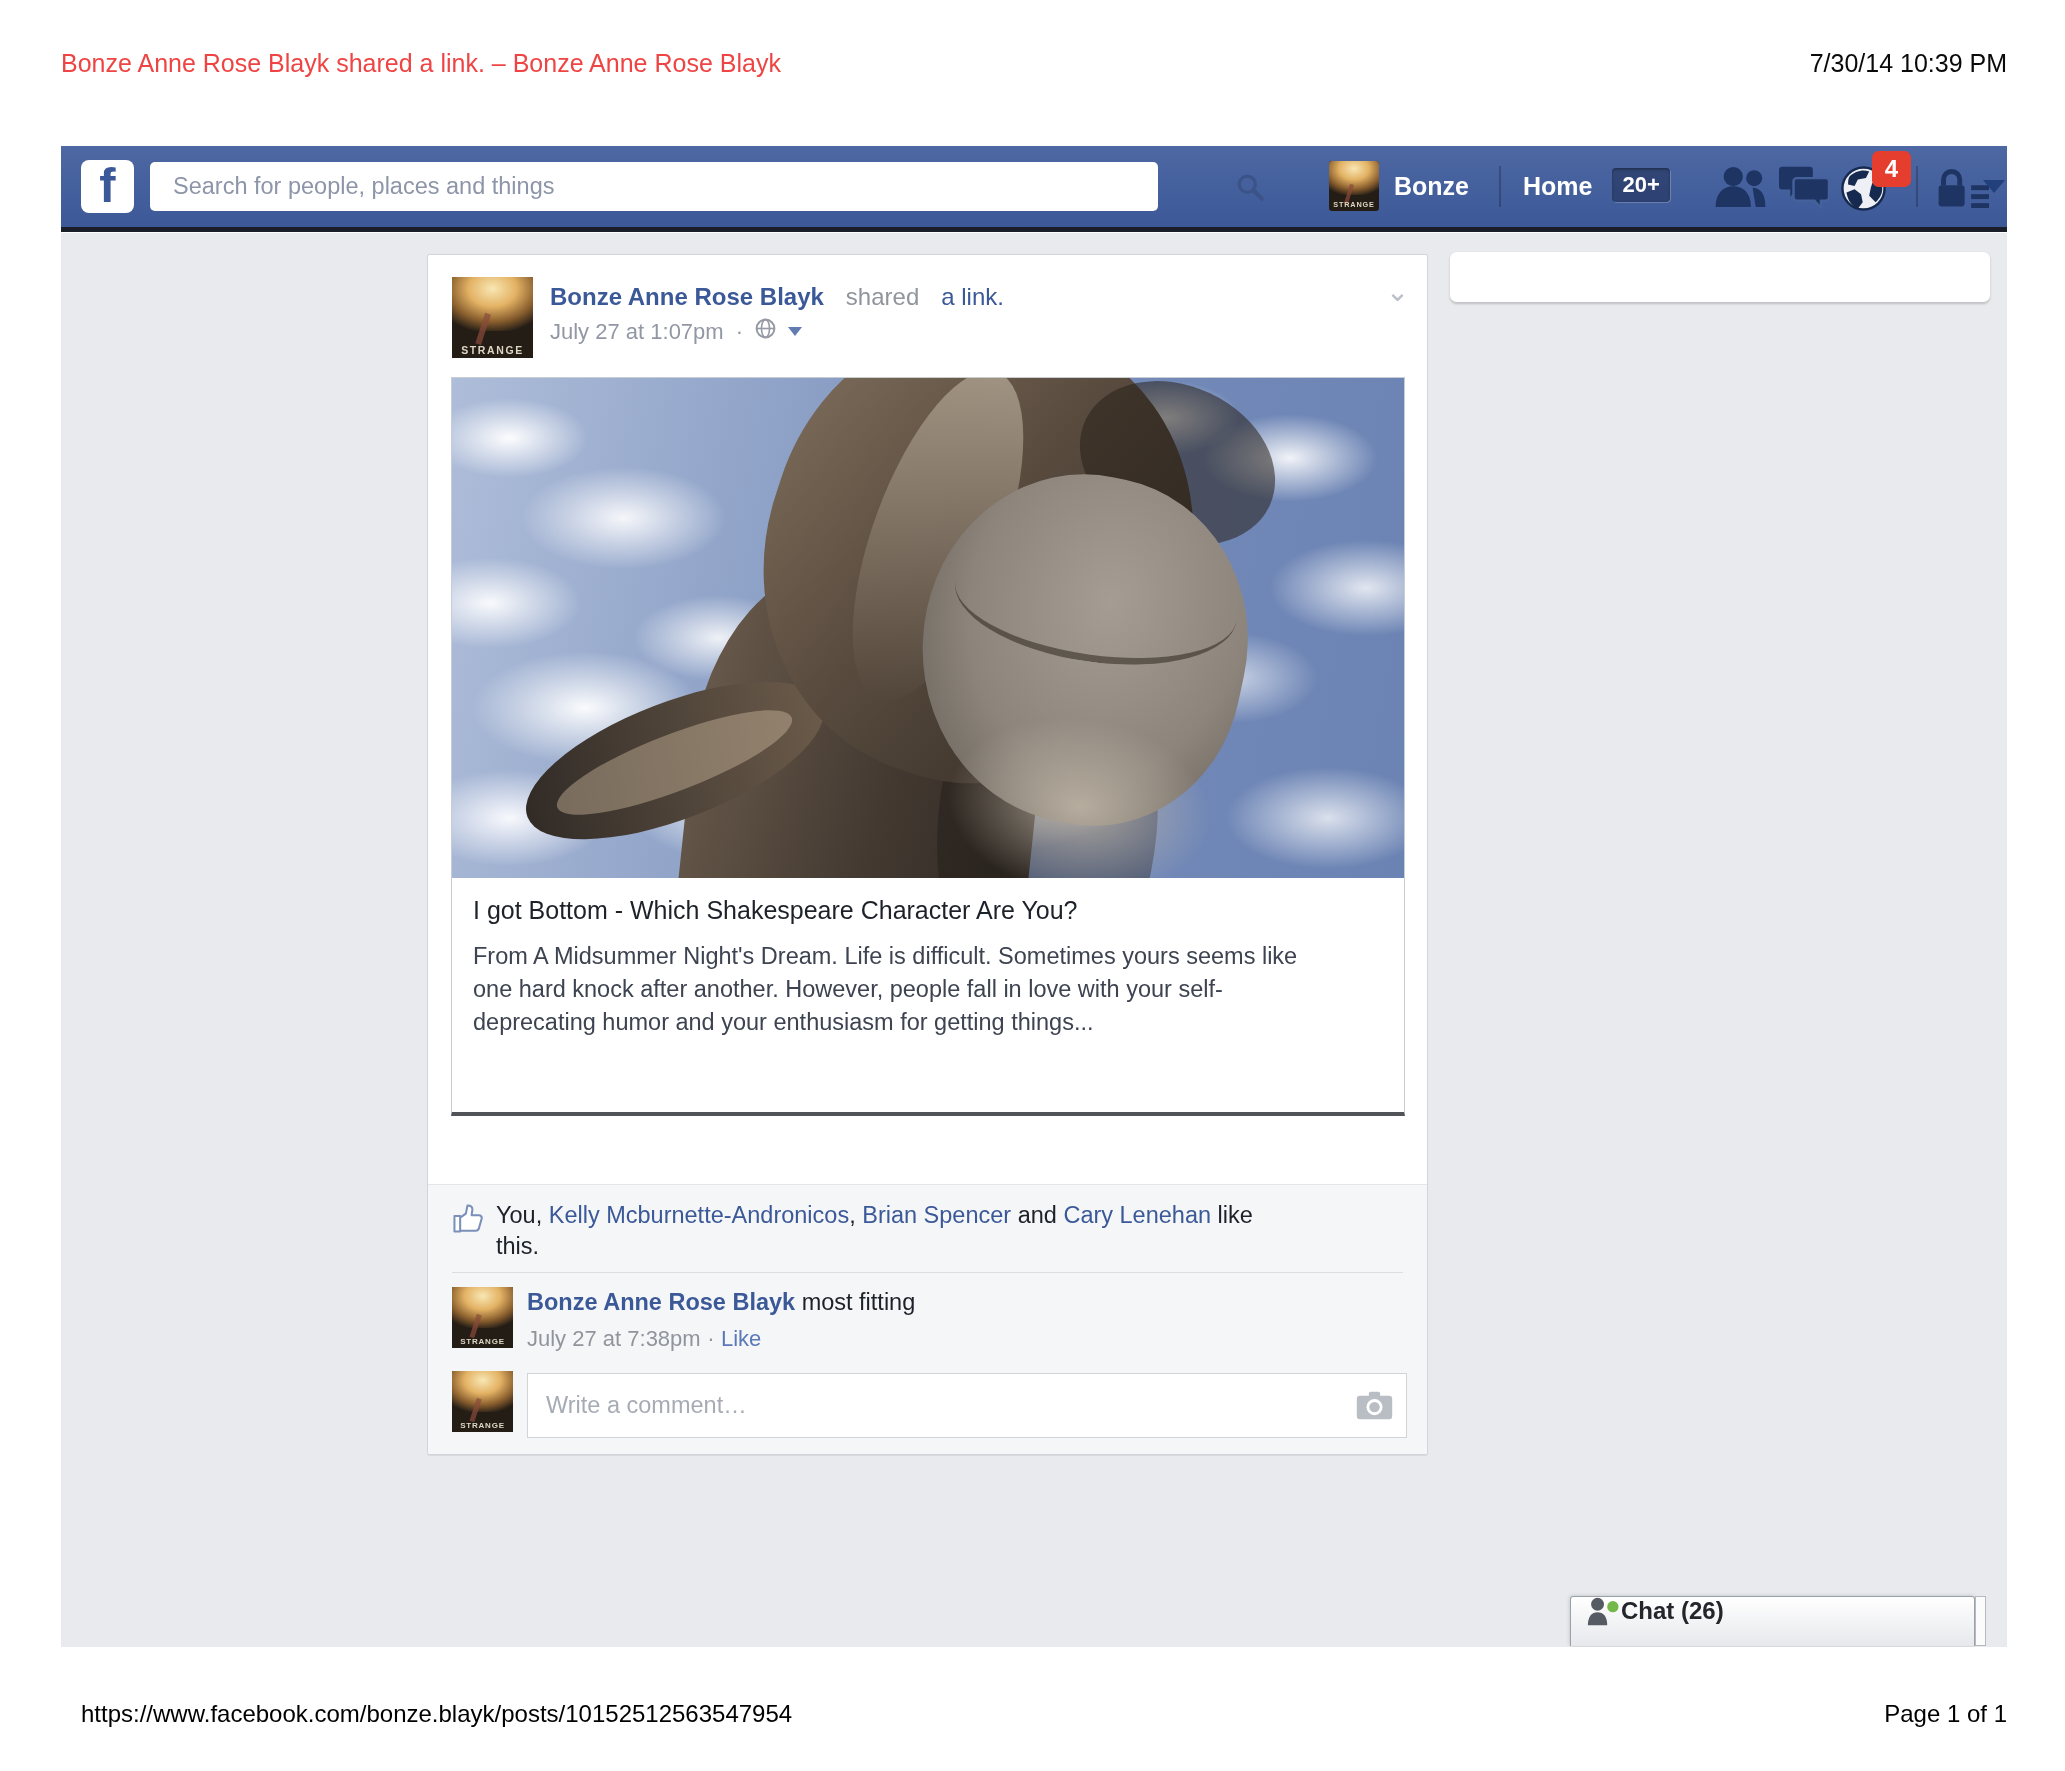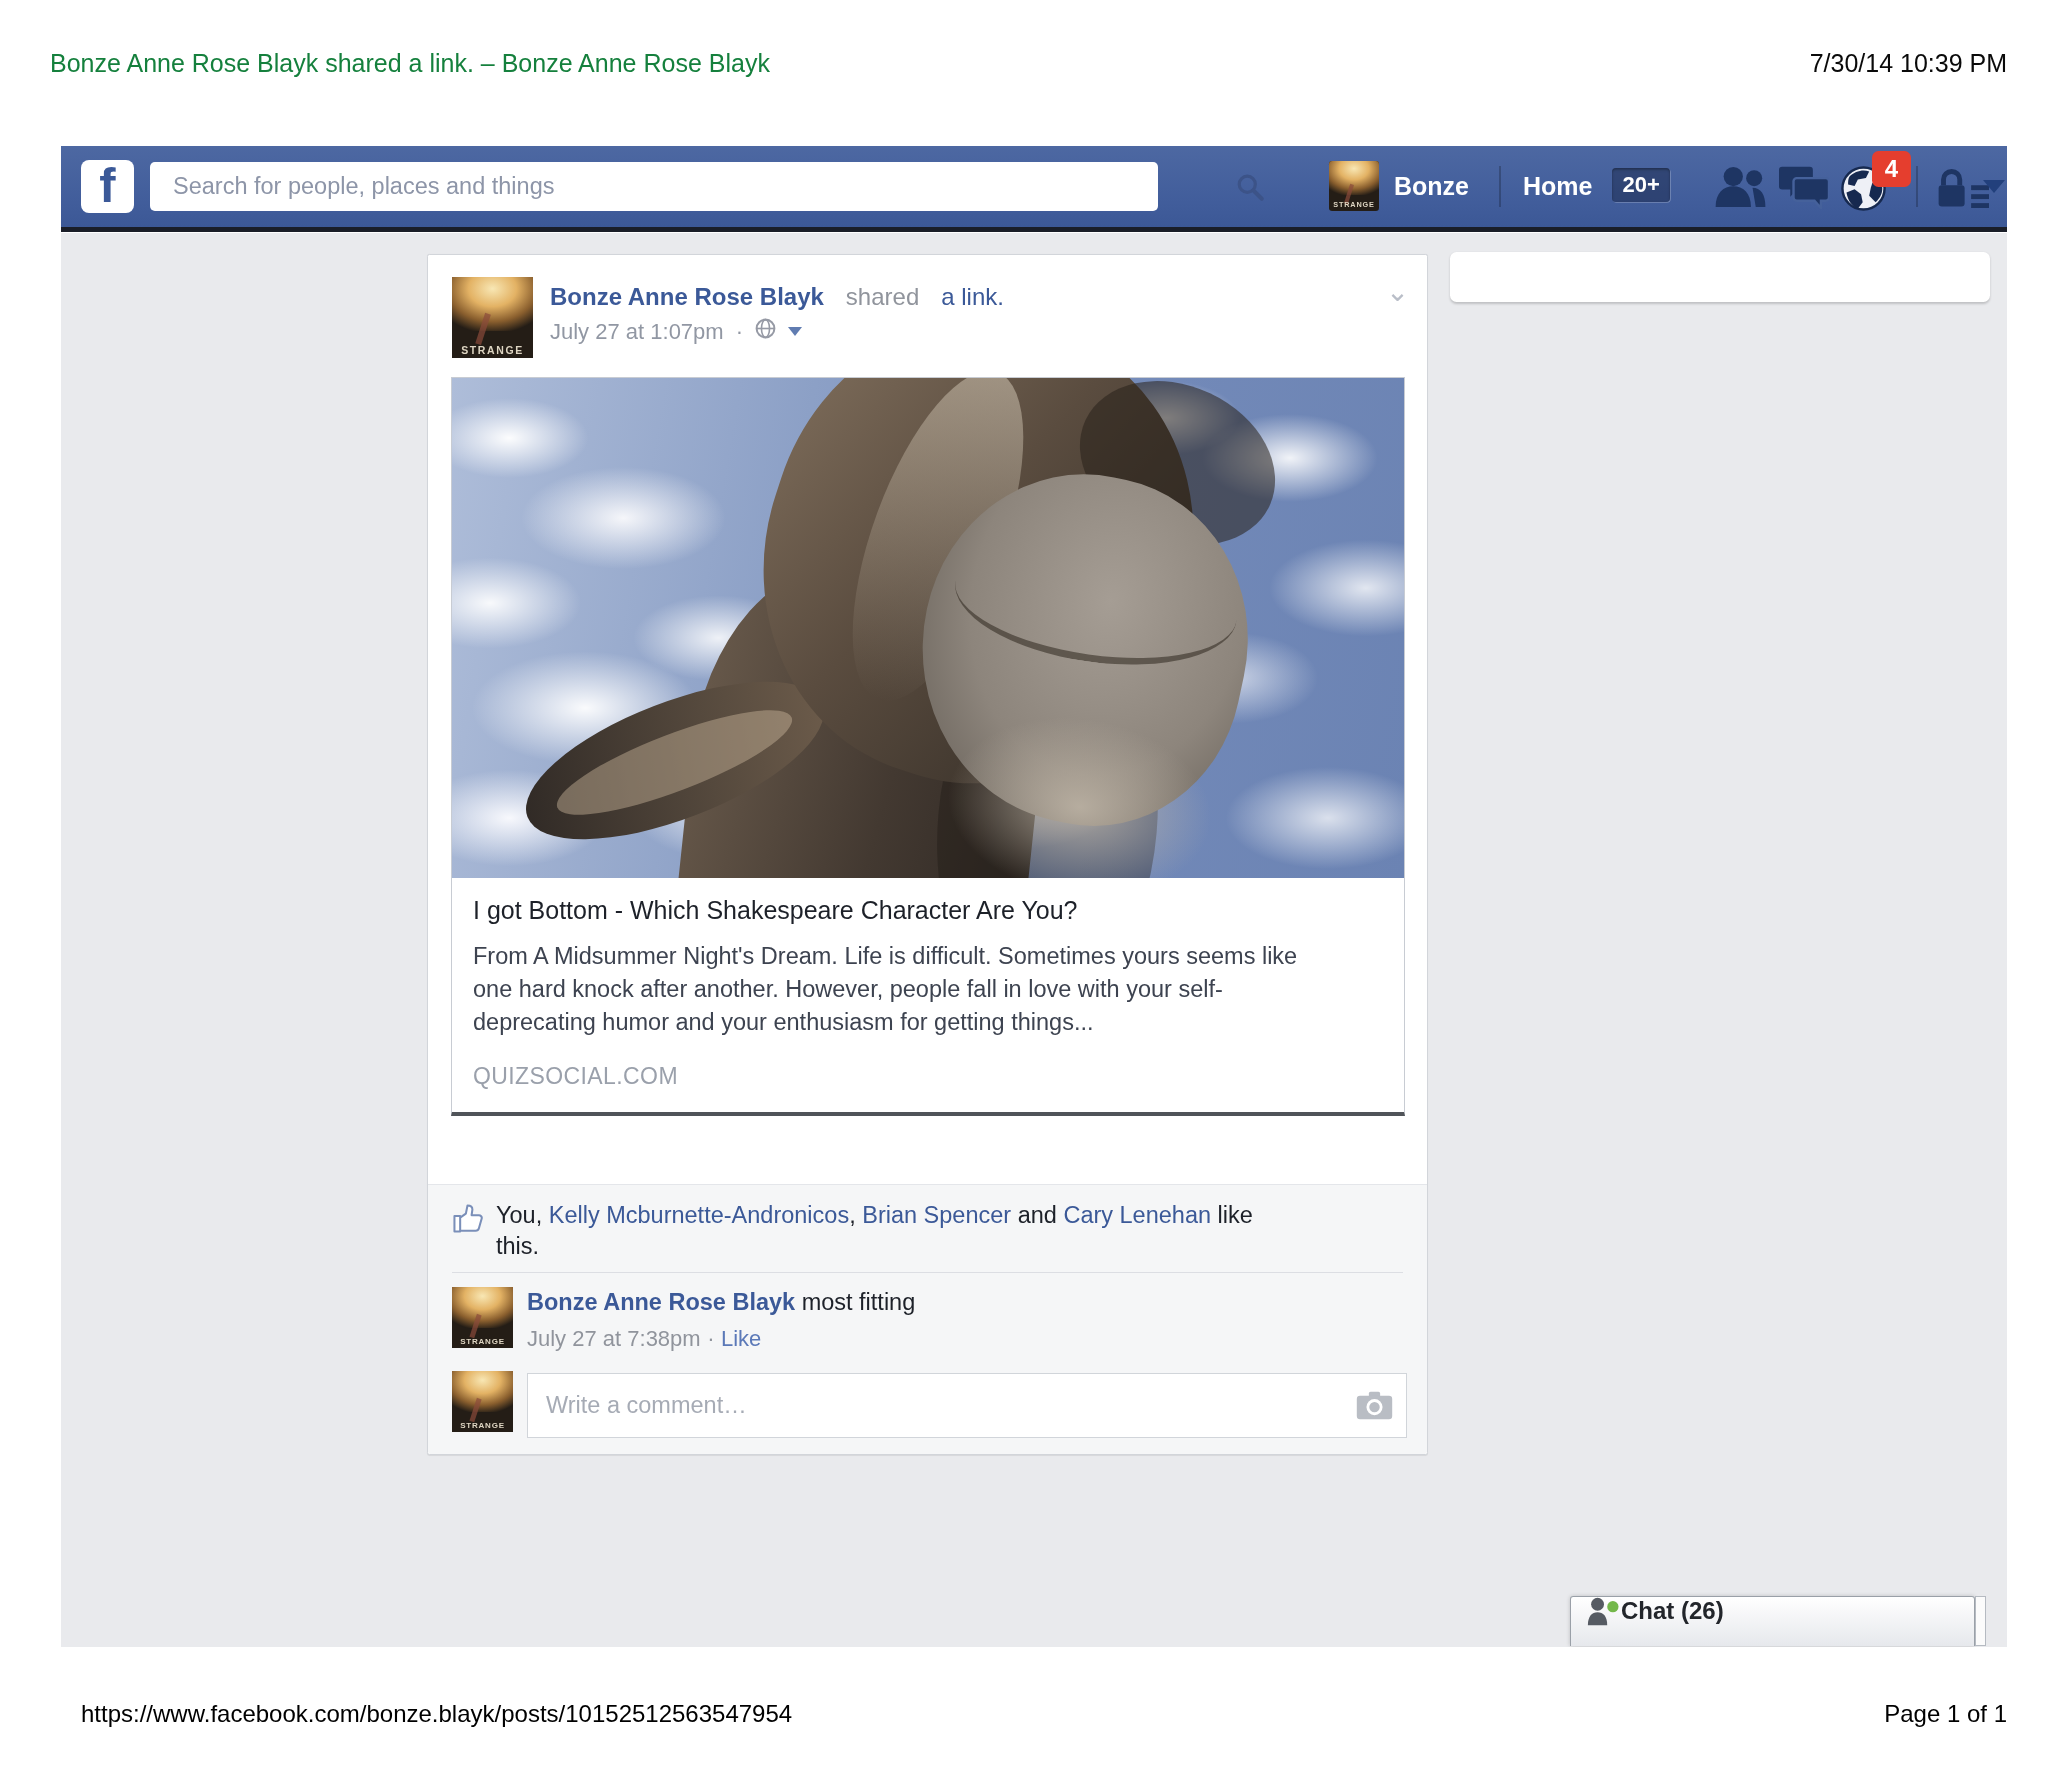--- a/index.html
+++ b/index.html
@@ -1,20 +1,20 @@
 <!DOCTYPE html>
 <html style="font-size:13px"><head>
 <meta charset="utf-8">
 <style>
   html,body{margin:0;padding:0;background:#fff;}
   .page{position:relative;width:2066px;height:1771px;background:#fff;overflow:hidden;
         font-family:"Liberation Sans","DejaVu Sans",sans-serif;}
 
   
-  .print-title{position:absolute;left:50px;top:49px;font-size:25px;color:#15803d;}
+  .print-title{position:absolute;left:61px;top:49px;font-size:25px;color:#ef4444;}
   .print-time{position:absolute;right:59px;top:49px;font-size:25px;color:#0a0a0a;}
   .print-url{position:absolute;left:61px;top:1700px;font-size:24px;color:#000;margin-left:20px;}
   .print-page{position:absolute;right:59px;top:1700px;font-size:24px;color:#000;}
 
   
   .navbar{position:absolute;left:61px;top:146px;width:1946px;height:81px;
           background:linear-gradient(#4d68a2 0%,#415d9b 70%,#3c5896 100%);
           border-bottom:5.7px solid #1a1e28;}
   .fb-logo{position:absolute;left:20px;top:13.8px;width:53px;height:53px;background:#fff;border-radius:8px;
            color:#3b5998;font-weight:bold;font-size:49px;text-align:center;line-height:50px;}
@@ -239,21 +239,20 @@
           <div class="d-head"></div>
           <div class="d-brow"></div>
           <div class="d-blaze"></div>
           <div class="d-muzzle"></div>
           <div class="d-mouth"></div>
           <div class="d-chin"></div>
         </div>
         <div class="att-body">
           <div class="att-title">I got Bottom - Which Shakespeare Character Are You?</div>
           <div class="att-desc">From A Midsummer Night's Dream. Life is difficult. Sometimes yours seems like one hard knock after another. However, people fall in love with your self-deprecating humor and your enthusiasm for getting things...</div>
-          <div class="att-source">QUIZSOCIAL.COM</div>
         </div>
       </div>
 
       <div class="actions">
         <span>Unlike</span><span class="action-sep">·</span><span>Comment</span><span class="action-sep">·</span><span>Share</span>
       </div>
 
       <div class="card-footer">
         <div class="like-row">
           <span style="margin-top:3.2px">

